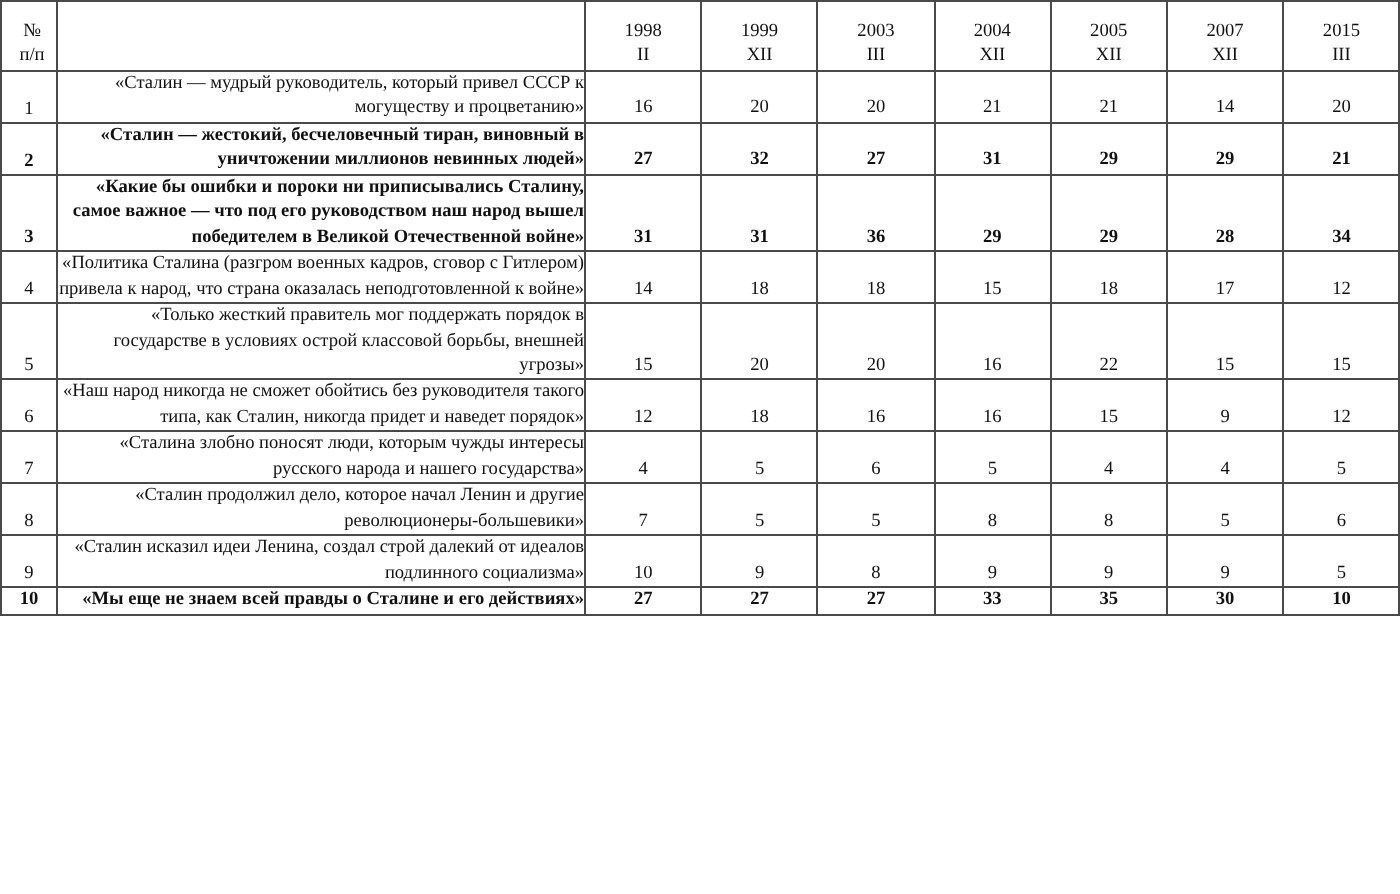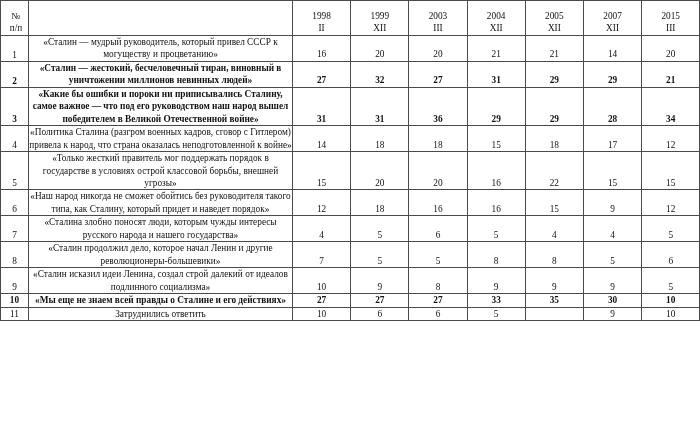--- a/index.html
+++ b/index.html
@@ -55,21 +55,21 @@
   .hn-line { display: block; }
 
   
   td.num-col {
     text-align: center;
     vertical-align: top;
     padding-top: 3px;
     line-height: 1.32;
   }
   td.stmt-col {
-    text-align: center;
+    text-align: right;
     vertical-align: top;
     padding: 3px 5px 3px 6px;
     line-height: 1.34;
     hyphens: manual;
   }
   td.val-col {
     text-align: center;
     vertical-align: bottom;
     padding-bottom: 3px;
     line-height: 1.34;
@@ -181,21 +181,21 @@
           <td class="val-col">15</td>
           <td class="val-col">20</td>
           <td class="val-col">20</td>
           <td class="val-col">16</td>
           <td class="val-col">22</td>
           <td class="val-col">15</td>
           <td class="val-col">15</td>
         </tr>
         <tr>
           <td class="num-col">6</td>
-          <td class="stmt-col">«Наш народ никогда не сможет обойтись без руководителя такого типа, как Сталину, который придет и наведет порядок»</td>
+          <td class="stmt-col">«Наш народ никогда не сможет обойтись без руководителя такого типа, как Сталин, никогда придет и наведет порядок»</td>
           <td class="val-col">12</td>
           <td class="val-col">18</td>
           <td class="val-col">16</td>
           <td class="val-col">16</td>
           <td class="val-col">15</td>
           <td class="val-col">9</td>
           <td class="val-col">12</td>
         </tr>
         <tr>
           <td class="num-col">7</td>
@@ -234,26 +234,15 @@
           <td class="num-col">10</td>
           <td class="stmt-col">«Мы еще не знаем всей правды о Сталине и его действиях»</td>
           <td class="val-col">27</td>
           <td class="val-col">27</td>
           <td class="val-col">27</td>
           <td class="val-col">33</td>
           <td class="val-col">35</td>
           <td class="val-col">30</td>
           <td class="val-col">10</td>
         </tr>
-        <tr>
-          <td class="num-col">11</td>
-          <td class="stmt-col">Затруднились ответить</td>
-          <td class="val-col">10</td>
-          <td class="val-col">6</td>
-          <td class="val-col">6</td>
-          <td class="val-col">5</td>
-          <td class="val-col"></td>
-          <td class="val-col">9</td>
-          <td class="val-col">10</td>
-        </tr>
       </tbody>
   </table>
 </div>
 
 </body></html>

